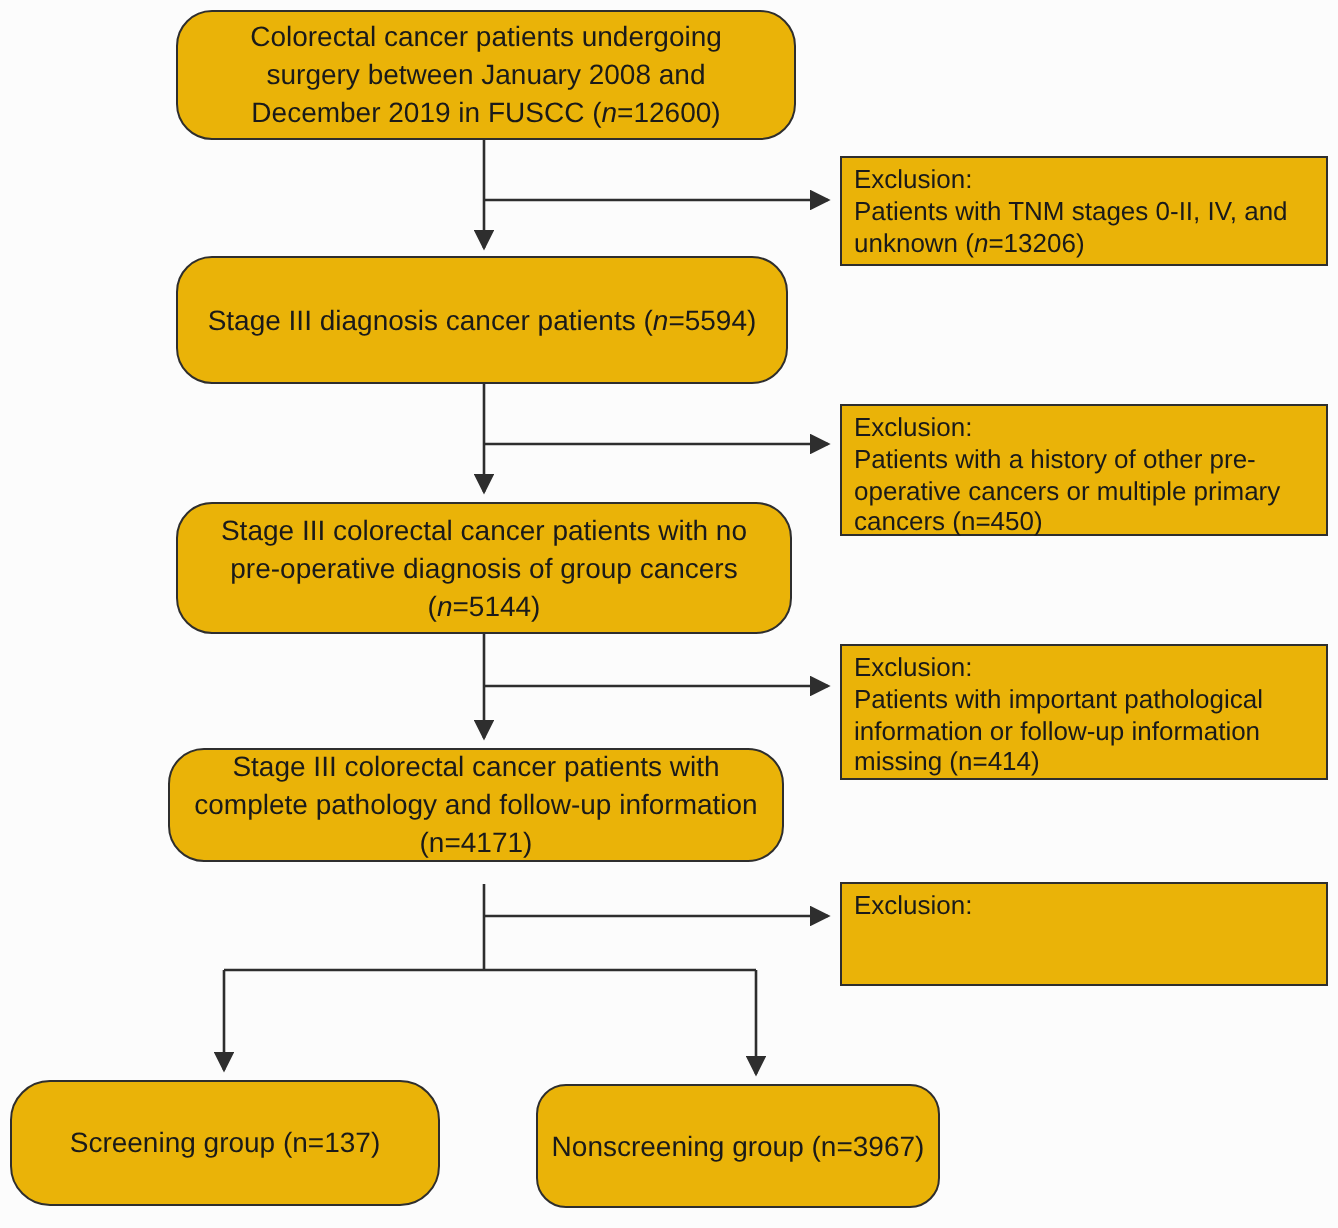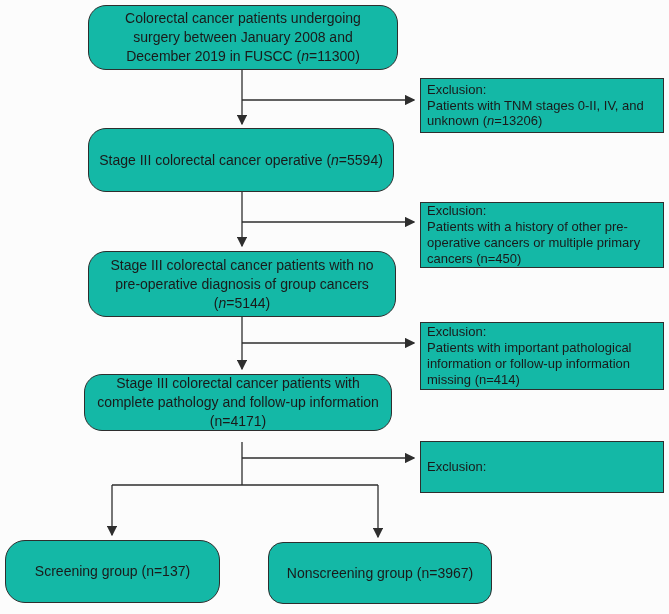--- a/index.html
+++ b/index.html
@@ -1,24 +1,24 @@
 <!DOCTYPE html>
 <html><head>
 <meta charset="utf-8">
 <style>
   html,body{margin:0;padding:0;}
   body{font-family:"Liberation Sans","DejaVu Sans",sans-serif;background:#ffffff;}
   .canvas{position:relative;width:669px;height:614px;background:#fcfcfc;overflow:hidden;color:#1a1a1a;}
   .connectors{position:absolute;left:0;top:0;pointer-events:none;}
-  .fbox{position:absolute;box-sizing:border-box;border:1.5px solid #2e2e2e;background:#14b8a6;
+  .fbox{position:absolute;box-sizing:border-box;border:1.5px solid #2e2e2e;background:#eab308;
         display:flex;align-items:center;justify-content:center;text-align:center;}
   .rounded{border-radius:18px;}
   .rounded-sm{border-radius:15px;}
   .t{margin:0;white-space:pre-line;font-size:14px;line-height:19px;}
-  .excl{border-radius:0;align-items:center;justify-content:flex-start;text-align:left;padding:3px 6px;}
+  .excl{border-radius:0;align-items:flex-start;justify-content:flex-start;text-align:left;padding:3px 6px;}
   .excl .t{font-size:13px;line-height:15.8px;}
   .excl-title{display:block;}
   .n{font-style:italic;}
 </style>
 </head>
 <body>
 
 <div class="canvas">
 
   <svg class="connectors" width="669" height="614" viewBox="0 0 669 614">
@@ -38,30 +38,30 @@
       <line x1="242" y1="458" x2="414" y2="458" marker-end="url(#arrow)"></line>
       <line x1="112" y1="485" x2="378" y2="485"></line>
       <line x1="112" y1="485" x2="112" y2="535" marker-end="url(#arrow)"></line>
       <line x1="378" y1="485" x2="378" y2="537" marker-end="url(#arrow)"></line>
     </g>
   </svg>
 
   <div class="fbox rounded" style="left:88px;top:5px;width:310px;height:65px;">
       <p class="t"><span>Colorectal cancer patients undergoing
 surgery between January 2008 and
-December 2019 in FUSCC (</span><span class="n">n</span><span>=11300)</span></p>
+December 2019 in FUSCC (</span><span class="n">n</span><span>=12600)</span></p>
     </div>
 
   <div class="fbox excl" style="left:420px;top:78px;width:244px;height:55px;">
       <p class="t"><span class="excl-title">Exclusion:</span><span>Patients with TNM stages 0-II, IV, and
 unknown (</span><span class="n">n</span><span>=13206)</span></p>
     </div>
 
   <div class="fbox rounded" style="left:88px;top:128px;width:306px;height:64px;">
-      <p class="t"><span>Stage III colorectal cancer operative (</span><span class="n">n</span><span>=5594)</span></p>
+      <p class="t"><span>Stage III diagnosis cancer patients (</span><span class="n">n</span><span>=5594)</span></p>
     </div>
 
   <div class="fbox excl" style="left:420px;top:202px;width:244px;height:66px;">
       <p class="t"><span class="excl-title">Exclusion:</span><span>Patients with a history of other pre-
 operative cancers or multiple primary
 cancers (n=450)</span></p>
     </div>
 
   <div class="fbox rounded" style="left:88px;top:251px;width:308px;height:66px;">
       <p class="t"><span>Stage III colorectal cancer patients with no
@@ -82,17 +82,17 @@
     </div>
 
   <div class="fbox excl" style="left:420px;top:441px;width:244px;height:52px;">
       <p class="t"><span class="excl-title">Exclusion:</span></p>
     </div>
 
   <div class="fbox rounded-sm" style="left:5px;top:540px;width:215px;height:63px;border-radius:20px;">
       <p class="t"><span>Screening group (n=137)</span></p>
     </div>
 
-  <div class="fbox rounded-sm" style="left:268px;top:542px;width:224px;height:62px;">
+  <div class="fbox rounded-sm" style="left:268px;top:542px;width:202px;height:62px;">
       <p class="t"><span>Nonscreening group (n=3967)</span></p>
     </div>
 
 </div>
 
 </body></html>

